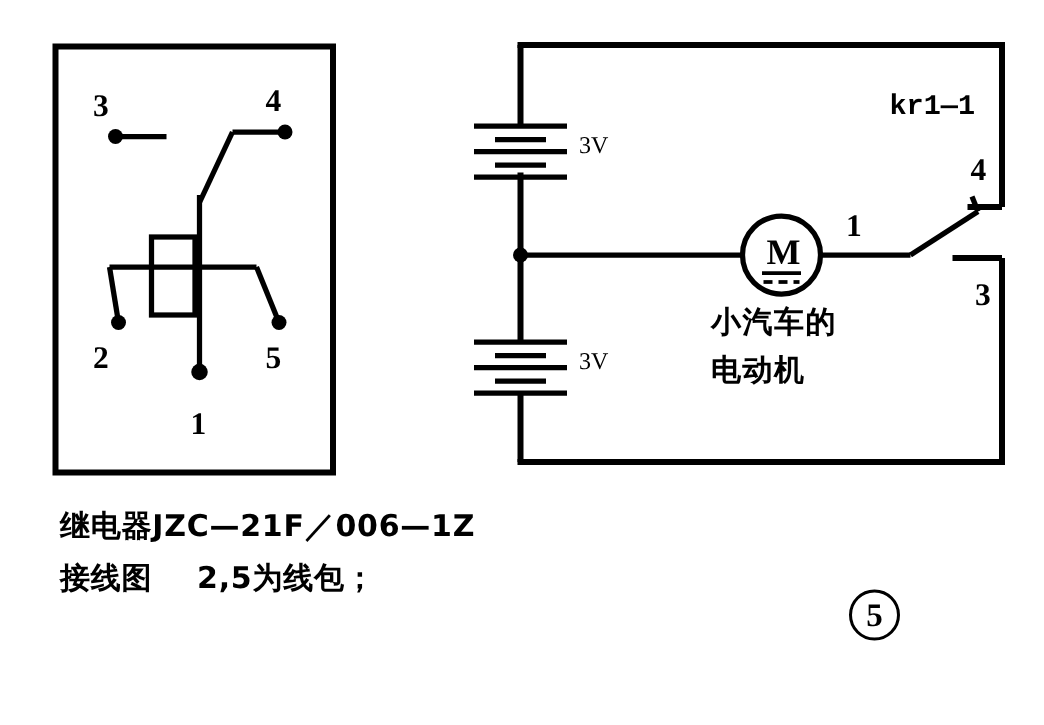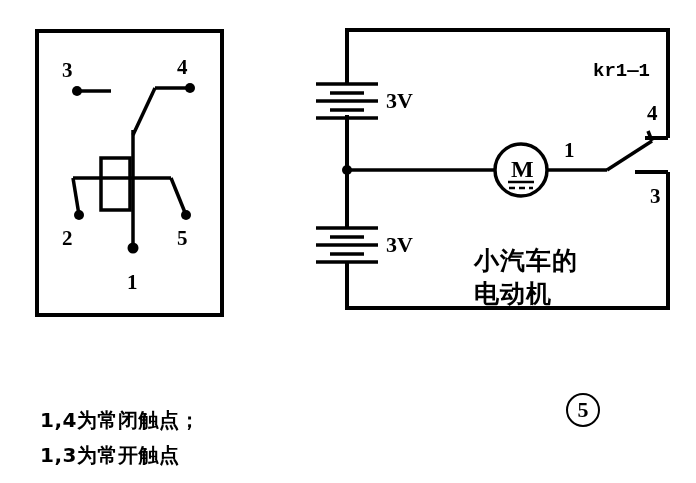--- a/index.html
+++ b/index.html
@@ -30,35 +30,34 @@
     white-space: pre;
     line-height: 1;
   }
   .num-label {
     font-family: "Liberation Serif", serif;
     font-size: 21px;
     font-weight: bold;
   }
   .volt-label {
     font-family: "Liberation Serif", serif;
-    font-size: 22px;
-    font-weight: bold;
+    font-size: 16px;
+    font-weight: normal;
   }
   .relay-tag {
     font-family: "Liberation Mono", monospace;
     font-size: 19px;
     font-weight: bold;
     letter-spacing: 0px;
   }
   .cn-label {
     font-family: "DejaVu Sans", sans-serif;
-    font-size: 25px;
+    font-size: 20px;
     font-weight: bold;
     letter-spacing: 1px;
-    margin-top: 44px;
   }
   .caption-line {
     font-family: "DejaVu Sans", sans-serif;
     font-size: 20px;
     font-weight: bold;
     letter-spacing: 0.5px;
   }
   .motor-letter {
     font-family: "Liberation Serif", serif;
     font-size: 24px;
@@ -179,23 +178,23 @@
   <div class="txt num-label" style="left:650px; top:186px;">3</div>
 
   <div class="txt num-label" style="left:564px; top:140px;">1</div>
 
   <div class="txt motor-letter" style="left:511px; top:157px;">M</div>
 
   <div class="txt cn-label" style="left:474px; top:204px;">小汽车的</div>
 
   <div class="txt cn-label" style="left:474px; top:237px;font-family:Liberation Serif, serif;">电动机</div>
 
-
-
-  <div class="txt caption-line" style="left:40px; top:410px;">1,4为常闭触点；</div>
-
-  <div class="txt caption-line" style="left:40px; top:445px;">1,3为常开触点</div>
+  <div class="txt caption-line" style="left:40px; top:340px;">继电器JZC—21F／006—1Z</div>
+
+  <div class="txt caption-line" style="left:40px; top:375px;">接线图    2,5为线包；</div>
+
+
 
   <div class="fig-circle" style="left:566px; top:393px;">
     <span class="fig-number">5</span>
   </div>
 
 </div>
 
 </body></html>

